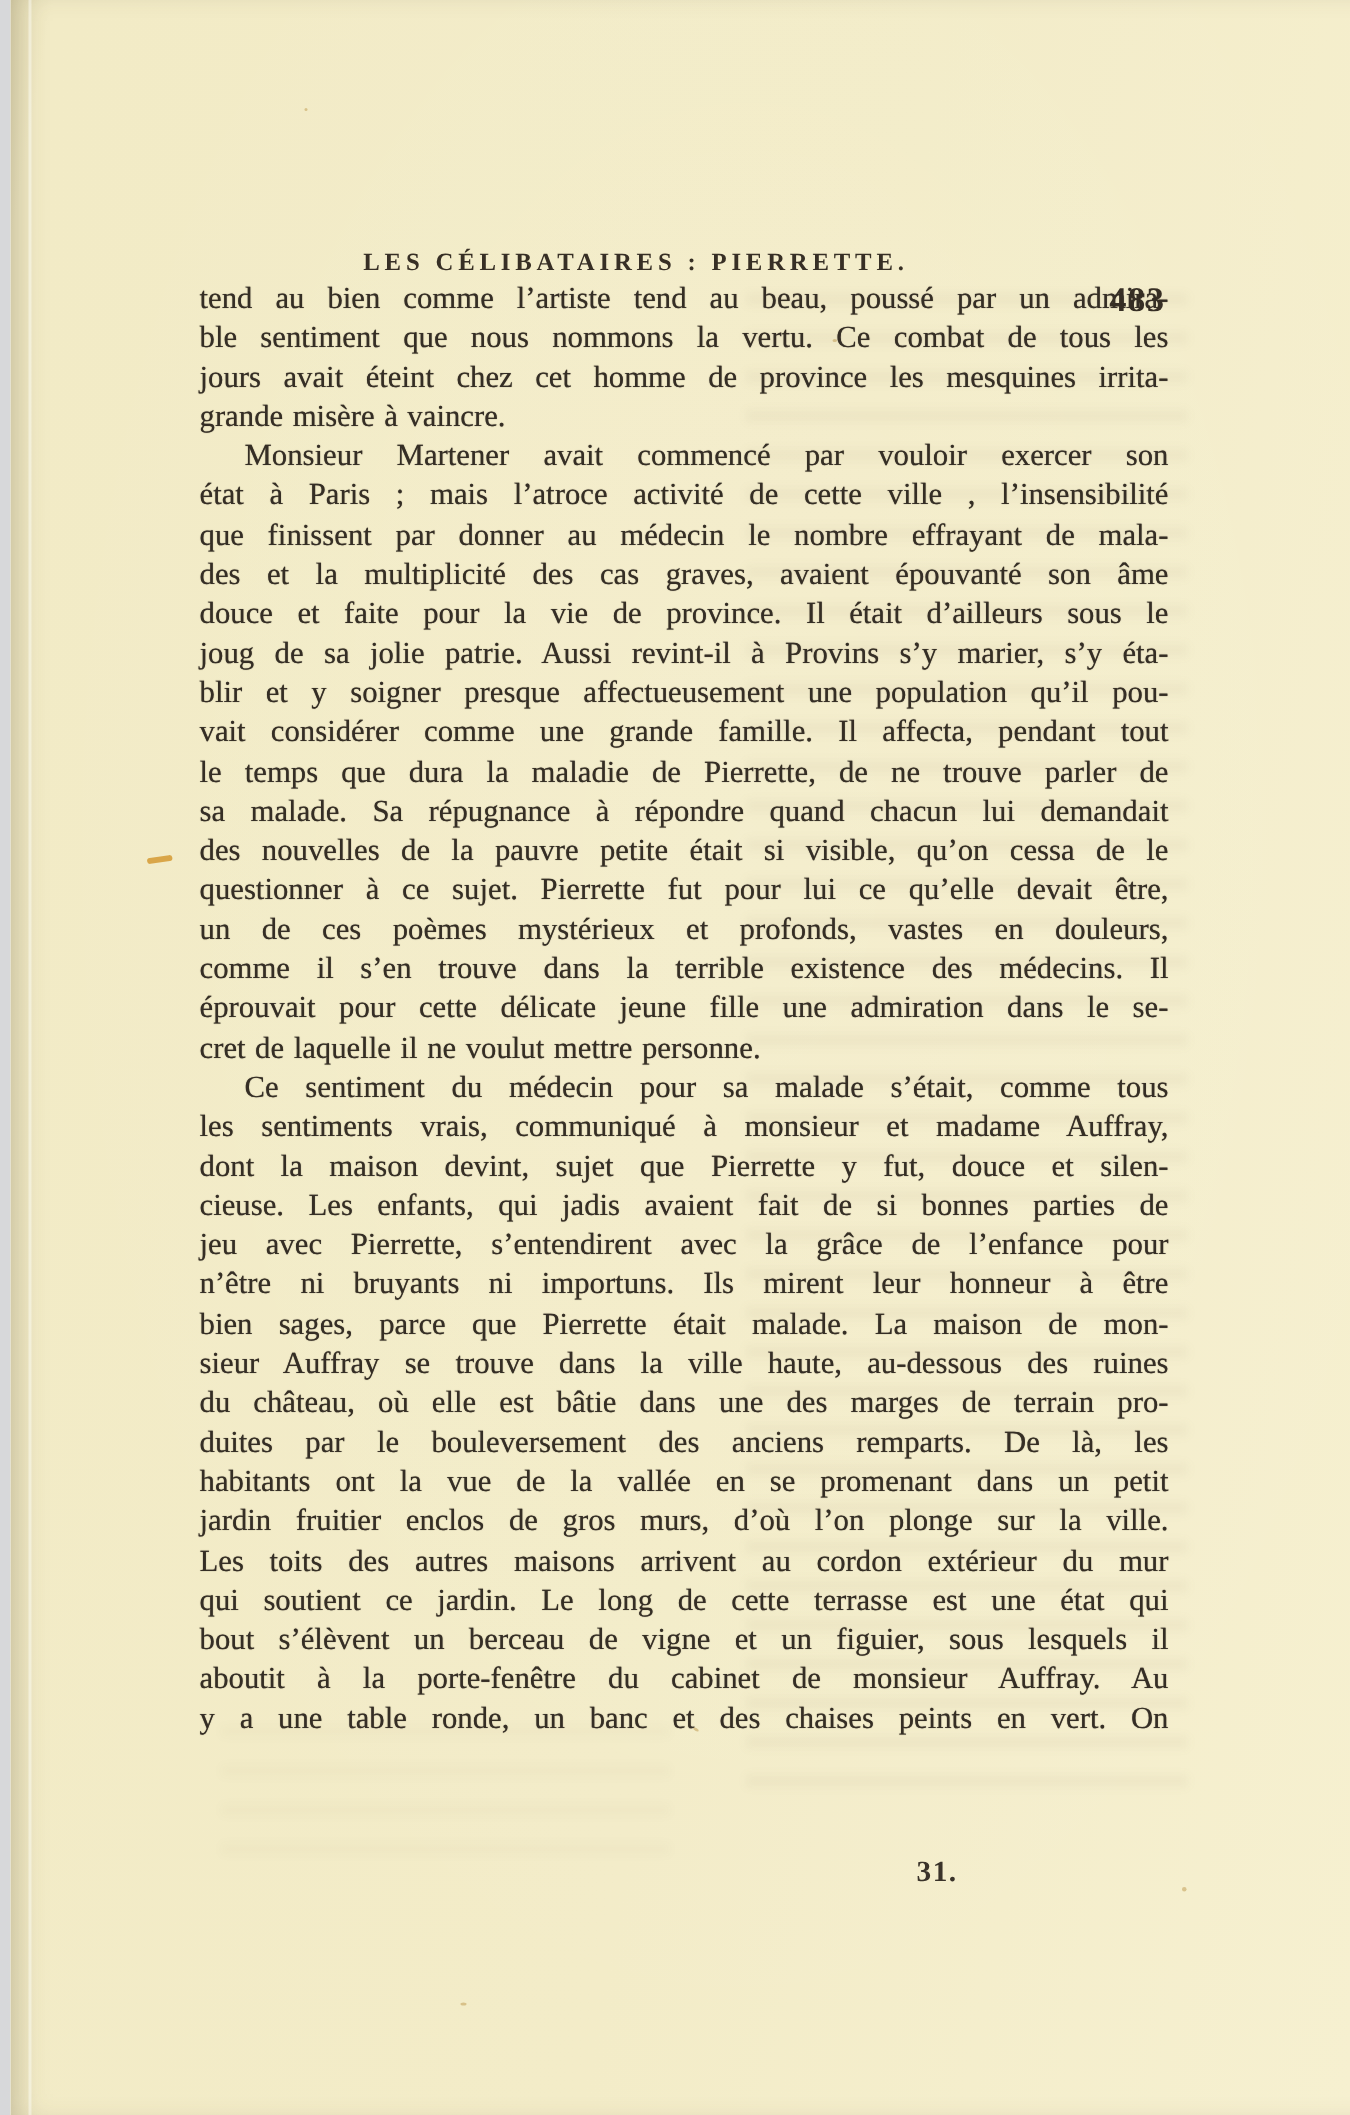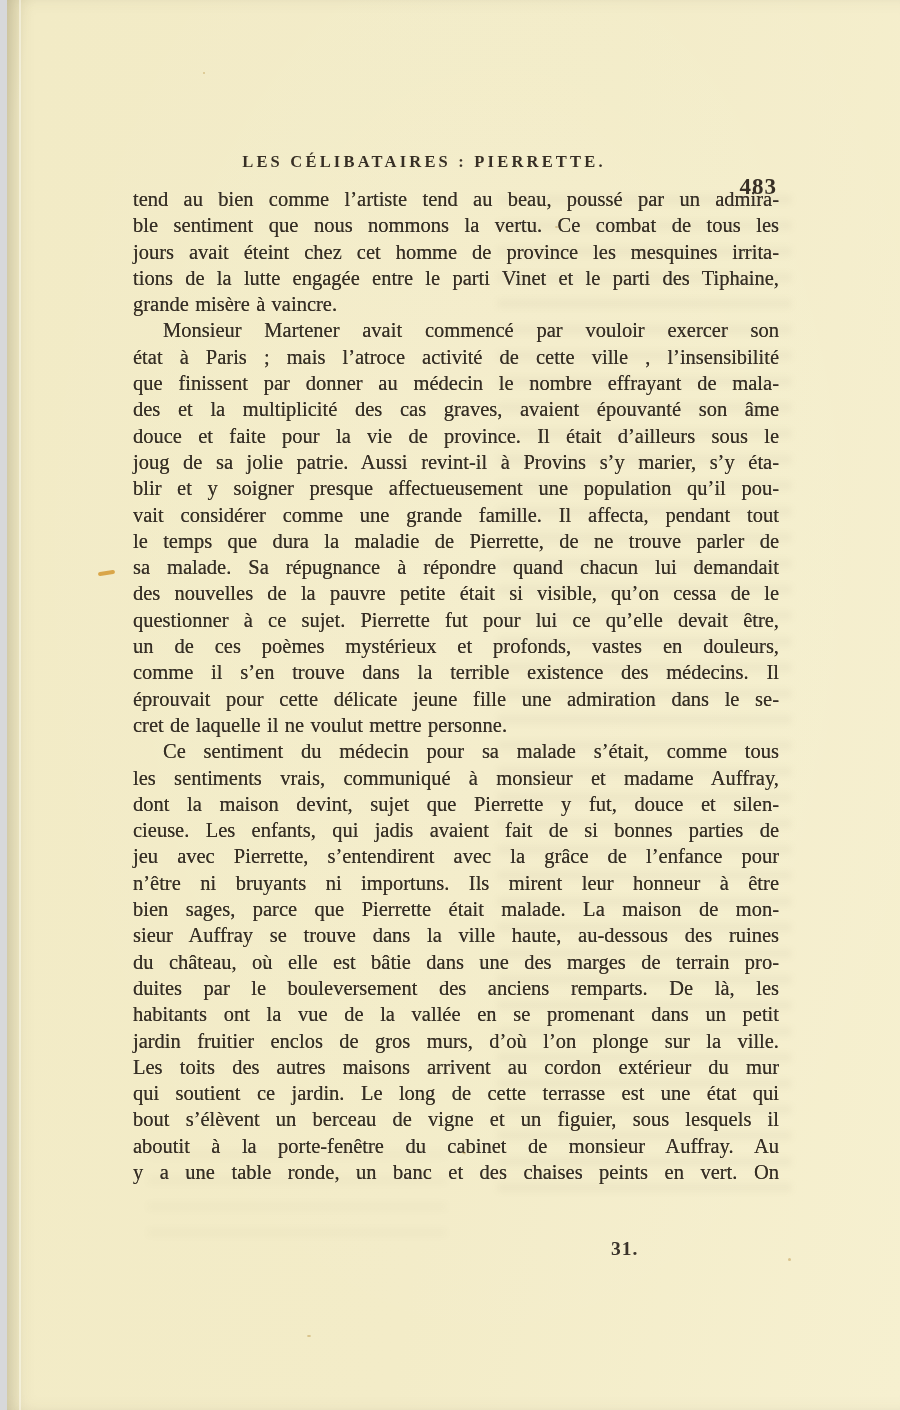--- a/index.html
+++ b/index.html
@@ -37,21 +37,21 @@
     filter: blur(3px);
     opacity: 0.55;
     pointer-events: none;
   }
   #show-through-right { left: 490px; top: 195px; width: 295px; height: 1010px; }
   #show-through-botleft { left: 140px; top: 1150px; width: 300px; height: 90px; opacity: 0.3; }
 
   
   #header {
     position: absolute;
-    left: 126px; top: 147px;
+    left: 126px; top: 160px;
     width: 646px; height: 30px; text-decoration: underline;
   }
   #running-title {
     position: absolute;
     left: 50%; top: 5px;
     transform: translateX(-50%) translateX(-32px);
     font-size: 16.5px;
     font-weight: bold;
     letter-spacing: 3.2px;
     white-space: nowrap;
@@ -133,21 +133,20 @@
     <div id="header">
       <div id="running-title">LES CÉLIBATAIRES : PIERRETTE.</div>
       <div id="folio">483</div>
     </div>
 
     <div id="text-block">
         <div class="paragraph">
           <div class="line">tend au bien comme l’artiste tend au beau, poussé par un admira-</div>
           <div class="line">ble sentiment que nous nommons la vertu. Ce combat de tous les</div>
           <div class="line">jours avait éteint chez cet homme de province les mesquines irrita-</div>
-          <div class="line">tions de la lutte engagée entre le parti Vinet et le parti des Tiphaine,</div>
           <div class="line lastleft">grande misère à vaincre.</div>
         </div>
         <div class="paragraph">
           <div class="line indent">Monsieur Martener avait commencé par vouloir exercer son</div>
           <div class="line">état à Paris ; mais l’atroce activité de cette ville , l’insensibilité</div>
           <div class="line">que finissent par donner au médecin le nombre effrayant de mala-</div>
           <div class="line">des et la multiplicité des cas graves, avaient épouvanté son âme</div>
           <div class="line">douce et faite pour la vie de province. Il était d’ailleurs sous le</div>
           <div class="line">joug de sa jolie patrie. Aussi revint-il à Provins s’y marier, s’y éta-</div>
           <div class="line">blir et y soigner presque affectueusement une population qu’il pou-</div>

